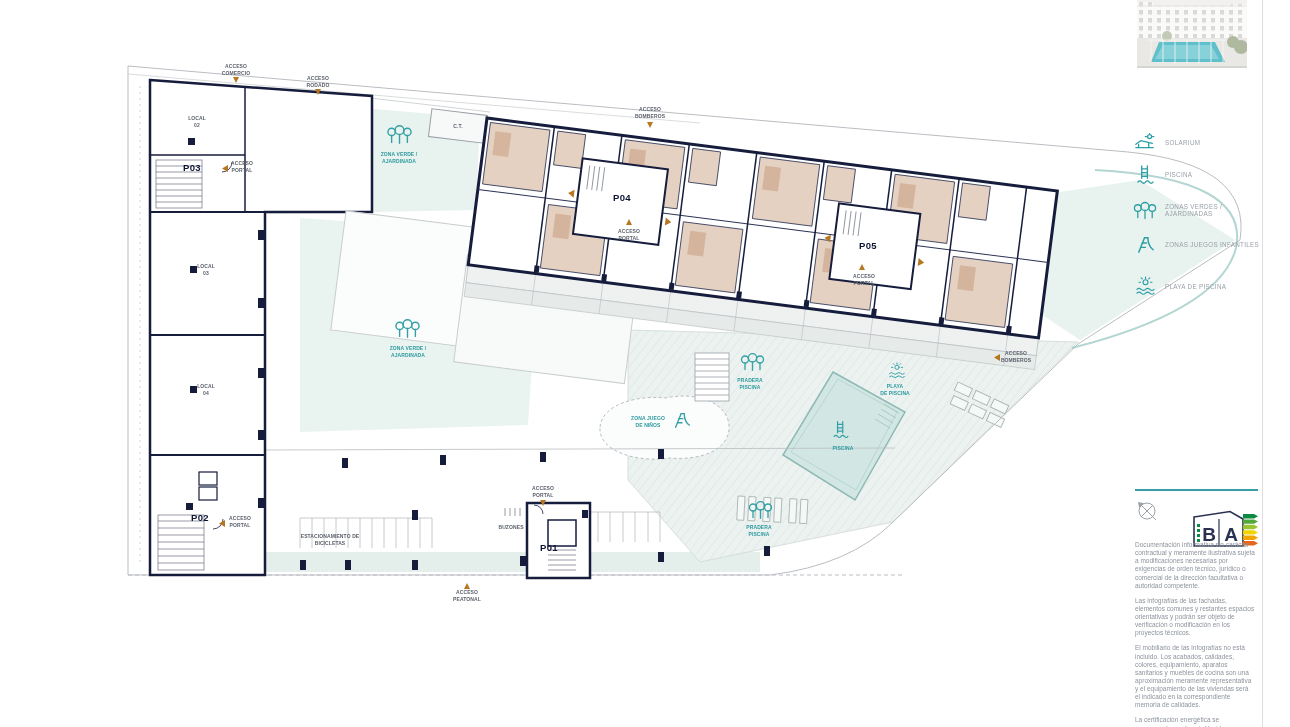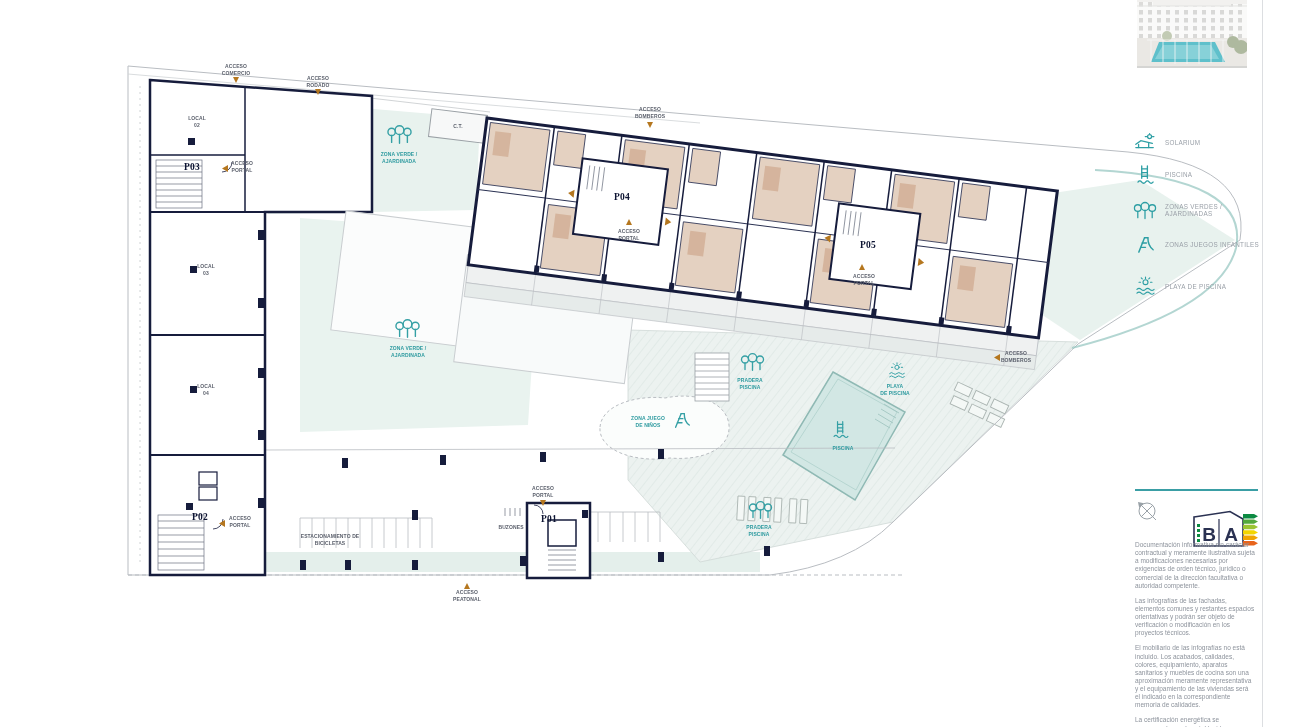--- a/index.html
+++ b/index.html
@@ -3,21 +3,21 @@
 <meta charset="utf-8">
 <style>
   html,body{margin:0;padding:0;background:#ffffff;}
   body{width:1290px;height:727px;overflow:hidden;font-family:"Liberation Sans",sans-serif;}
   .canvas{position:relative;width:1290px;height:727px;background:#fff;}
   #plan-svg{position:absolute;left:0;top:0;}
   
   .lbl{position:absolute;transform:translate(-50%,-50%);font:bold 5px/1.35 "Liberation Sans",sans-serif;
        color:#5a5f6b;text-align:center;white-space:pre-line;letter-spacing:.1px;}
   .lbl.teal{color:#2f9ba0;}
-  .lbl.portal{font-size:9.5px;color:#0e1533;letter-spacing:.3px;line-height:1;font-family:Liberation Serif, serif;}
+  .lbl.portal{font-size:9.5px;color:#0e1533;letter-spacing:.3px;line-height:1;}
   
   .thumb{position:absolute;left:1137px;top:0;width:110px;height:68px;overflow:hidden;}
   .vline{position:absolute;left:1262px;top:0;width:1px;height:727px;background:#dcdee1;}
   .legend{position:absolute;left:1133px;top:126px;width:128px;}
   .legend-row{position:absolute;left:0;display:flex;align-items:center;}
   .legend-row .ic{width:24px;height:24px;color:#2d9fa4;flex:0 0 24px;display:flex;align-items:center;justify-content:center;}
   .legend-row .tx{margin-left:8px;font-size:6.3px;color:#9aa0a8;letter-spacing:.3px;}
   .rule{position:absolute;left:1135px;top:489px;width:123px;height:2px;background:#3a9ea5;}
   .compass{position:absolute;left:1134px;top:498px;width:26px;height:26px;}
   .energy{position:absolute;left:1186px;top:510px;width:76px;height:38px;}
@@ -401,21 +401,21 @@
   <div class="lbl teal" style="left:895px;top:390px">PLAYA
 DE PISCINA</div>
   <div class="lbl teal" style="left:843px;top:448px">PISCINA</div>
   <div class="lbl teal" style="left:759px;top:531px">PRADERA
 PISCINA</div>
   <div class="lbl" style="left:330px;top:540px">ESTACIONAMIENTO DE
 BICICLETAS</div>
   <div class="lbl portal" style="left:200px;top:518px">P02</div>
   <div class="lbl" style="left:240px;top:522px">ACCESO
 PORTAL</div>
-  <div class="lbl portal" style="left:549px;top:520px">P01</div>
+  <div class="lbl portal" style="left:549px;top:548px">P01</div>
   <div class="lbl" style="left:543px;top:492px">ACCESO
 PORTAL</div>
   <div class="lbl" style="left:511px;top:527px">BUZONES</div>
   <div class="lbl" style="left:467px;top:596px">ACCESO
 PEATONAL</div>
 </div>
 
 <div class="thumb">
   <svg width="110" height="68" viewBox="0 0 110 68">
     <defs>

